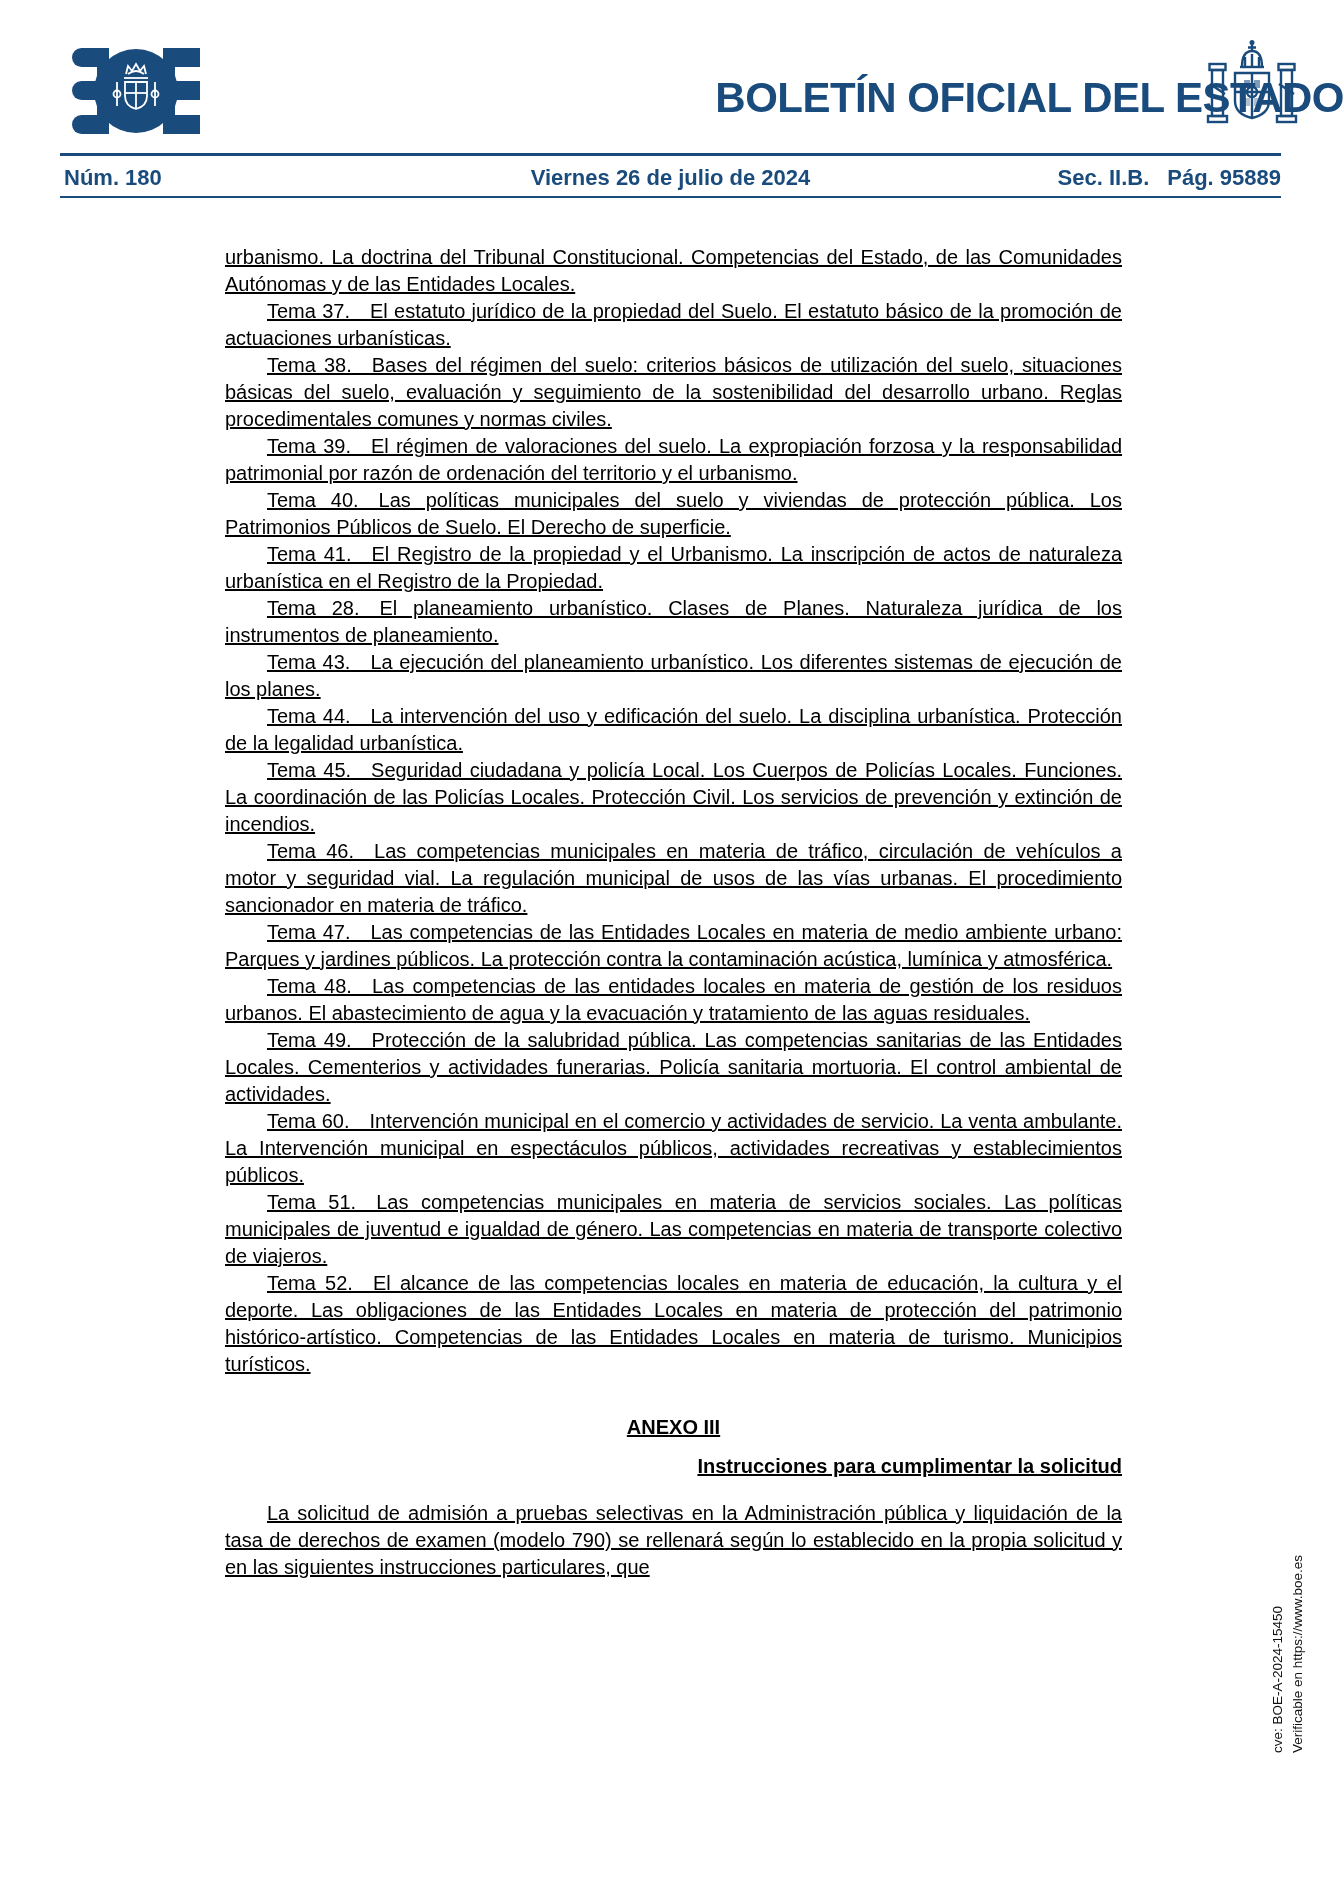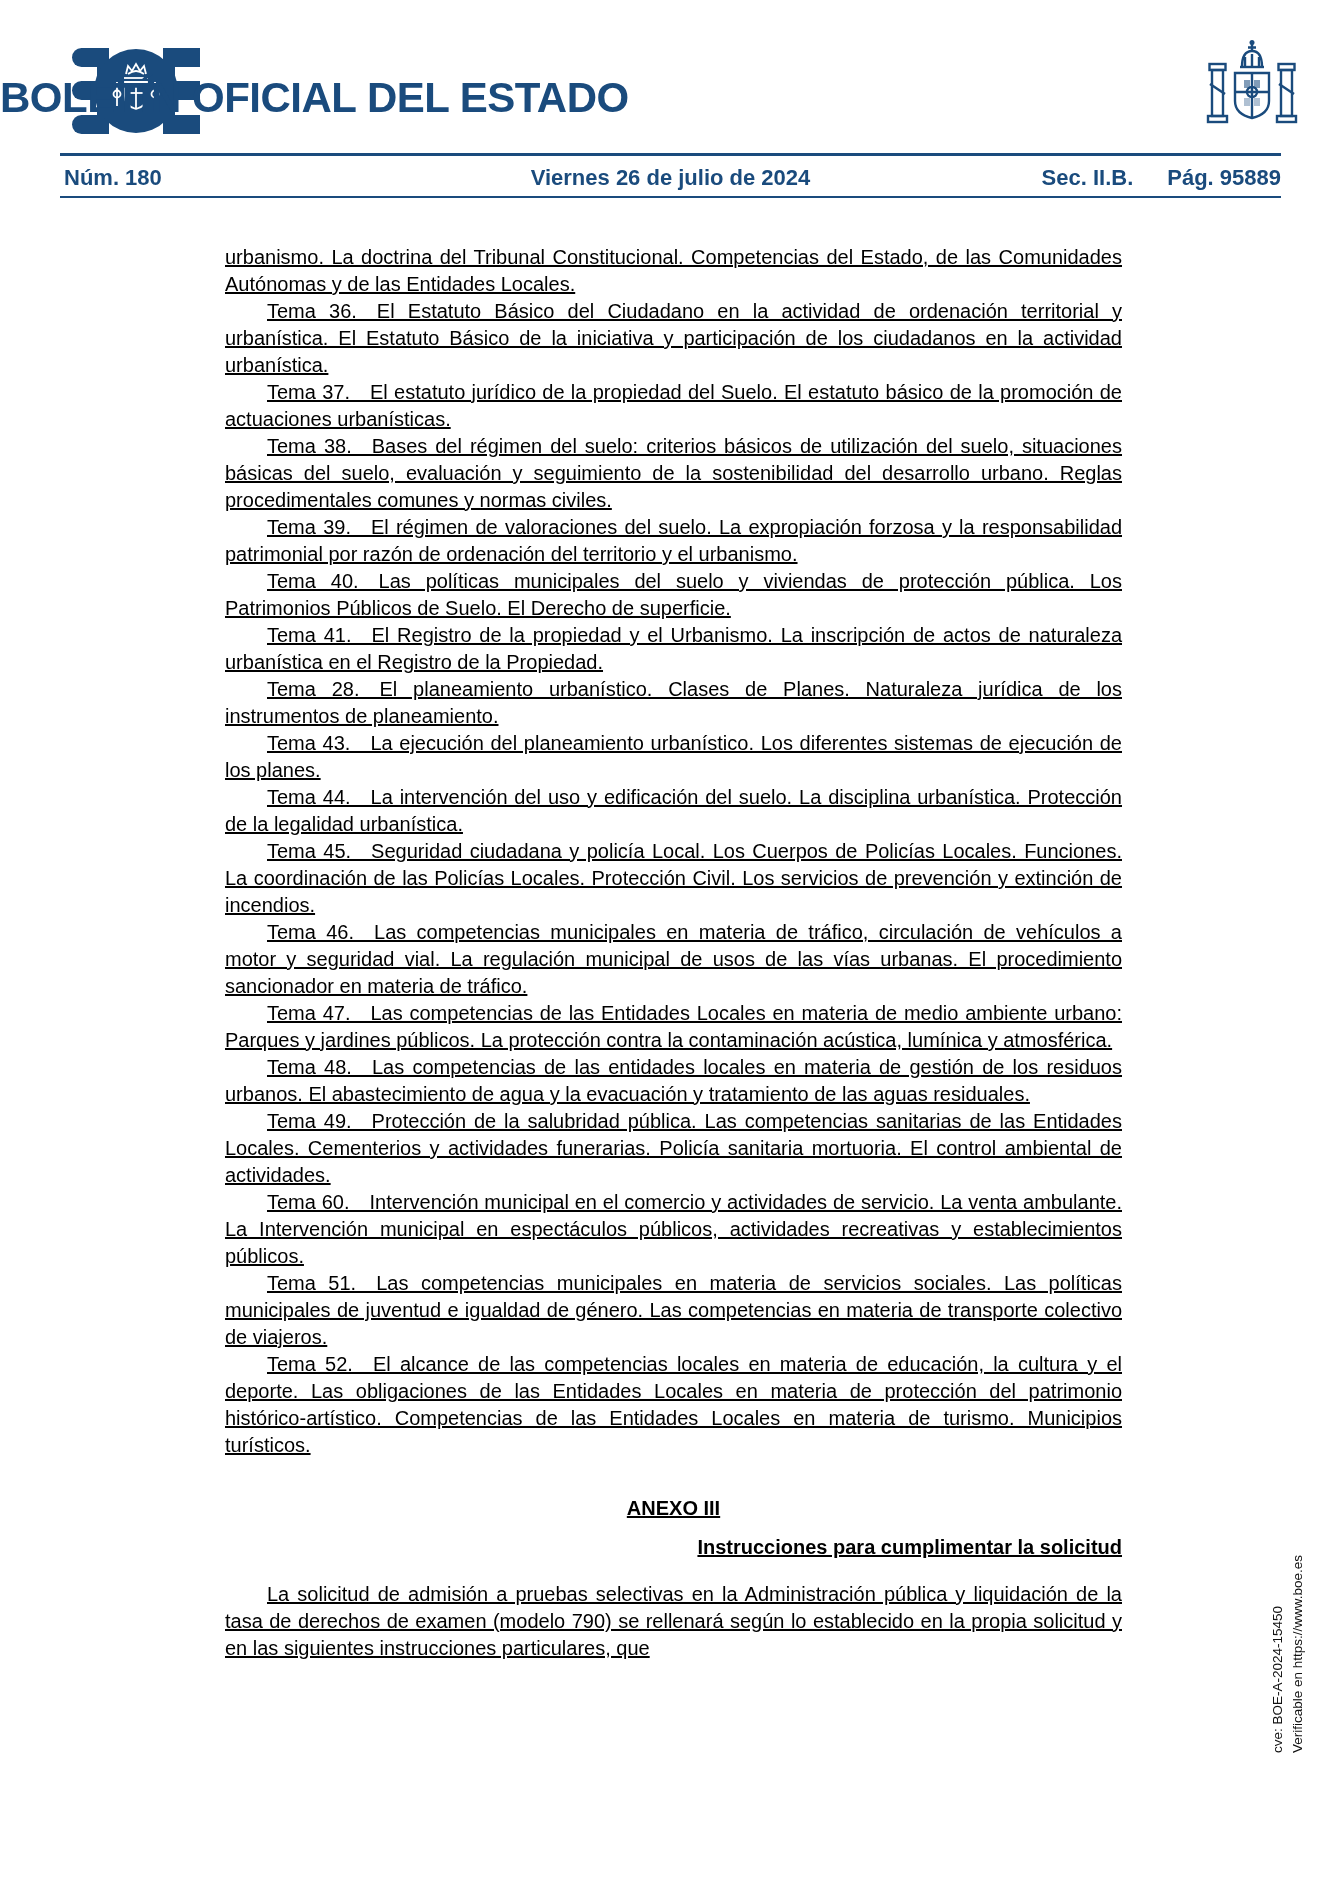--- a/index.html
+++ b/index.html
@@ -8,36 +8,36 @@
     position:relative;
     width:1344px; height:1900px;
     background:#ffffff;
     font-family:"Liberation Sans", sans-serif;
     overflow:hidden;
   }
   
   .boe-logo { position:absolute; left:72px; top:48px; }
   .masthead-title {
     position:absolute; top:74px; left:0; right:0;
-    text-align:left;
+    text-align:right;
     color:#1a4b7d;
     font-size:42px; font-weight:bold;
     letter-spacing:-0.5px;
   }
   .coat-of-arms { position:absolute; left:1204px; top:40px; }
   .rule-thick { position:absolute; top:153px; left:60px; width:1221px; height:3px; background:#1a4b7d; }
   .rule-thin  { position:absolute; top:196px; left:60px; width:1221px; height:2px; background:#1a4b7d; }
   .info-row {
     position:absolute; top:163px; left:60px; width:1221px; height:30px;
     color:#1a4b7d; font-size:22px; font-weight:bold;
   }
   .info-left  { position:absolute; left:4px; top:2px; }
   .info-center{ position:absolute; left:0; right:0; top:2px; text-align:center; }
   .info-right { position:absolute; right:0; top:2px; }
-  .info-right .sec { margin-right:34px; }
+  .info-right .sec { margin-right:18px; }
   
   .content {
     position:absolute; left:225px; top:244px; width:897px;
     font-size:20px; line-height:27px;
     color:#000000;
     text-align:justify;
     text-decoration:underline;
   }
   .content p.indent { text-indent:42px; }
   .annex-title {
@@ -139,21 +139,20 @@
     <span class="info-center">Viernes 26 de julio de 2024</span>
     <span class="info-right">
       <span class="sec">Sec. II.B.</span><span>Pág. 95889</span>
     </span>
   </div>
   <div class="rule-thin"></div>
 
   <div class="content">
     <div>
         <p class="para">urbanismo. La doctrina del Tribunal Constitucional. Competencias del Estado, de las Comunidades Autónomas y de las Entidades Locales.</p>
-        <p class="para indent">Tema 36. El Estatuto Básico del Ciudadano en la actividad de ordenación territorial y urbanística. El Estatuto Básico de la iniciativa y participación de los ciudadanos en la actividad urbanística.</p>
         <p class="para indent">Tema 37. El estatuto jurídico de la propiedad del Suelo. El estatuto básico de la promoción de actuaciones urbanísticas.</p>
         <p class="para indent">Tema 38. Bases del régimen del suelo: criterios básicos de utilización del suelo, situaciones básicas del suelo, evaluación y seguimiento de la sostenibilidad del desarrollo urbano. Reglas procedimentales comunes y normas civiles.</p>
         <p class="para indent">Tema 39. El régimen de valoraciones del suelo. La expropiación forzosa y la responsabilidad patrimonial por razón de ordenación del territorio y el urbanismo.</p>
         <p class="para indent">Tema 40. Las políticas municipales del suelo y viviendas de protección pública. Los Patrimonios Públicos de Suelo. El Derecho de superficie.</p>
         <p class="para indent">Tema 41. El Registro de la propiedad y el Urbanismo. La inscripción de actos de naturaleza urbanística en el Registro de la Propiedad.</p>
         <p class="para indent">Tema 28. El planeamiento urbanístico. Clases de Planes. Naturaleza jurídica de los instrumentos de planeamiento.</p>
         <p class="para indent">Tema 43. La ejecución del planeamiento urbanístico. Los diferentes sistemas de ejecución de los planes.</p>
         <p class="para indent">Tema 44. La intervención del uso y edificación del suelo. La disciplina urbanística. Protección de la legalidad urbanística.</p>
         <p class="para indent">Tema 45. Seguridad ciudadana y policía Local. Los Cuerpos de Policías Locales. Funciones. La coordinación de las Policías Locales. Protección Civil. Los servicios de prevención y extinción de incendios.</p>
         <p class="para indent">Tema 46. Las competencias municipales en materia de tráfico, circulación de vehículos a motor y seguridad vial. La regulación municipal de usos de las vías urbanas. El procedimiento sancionador en materia de tráfico.</p>

